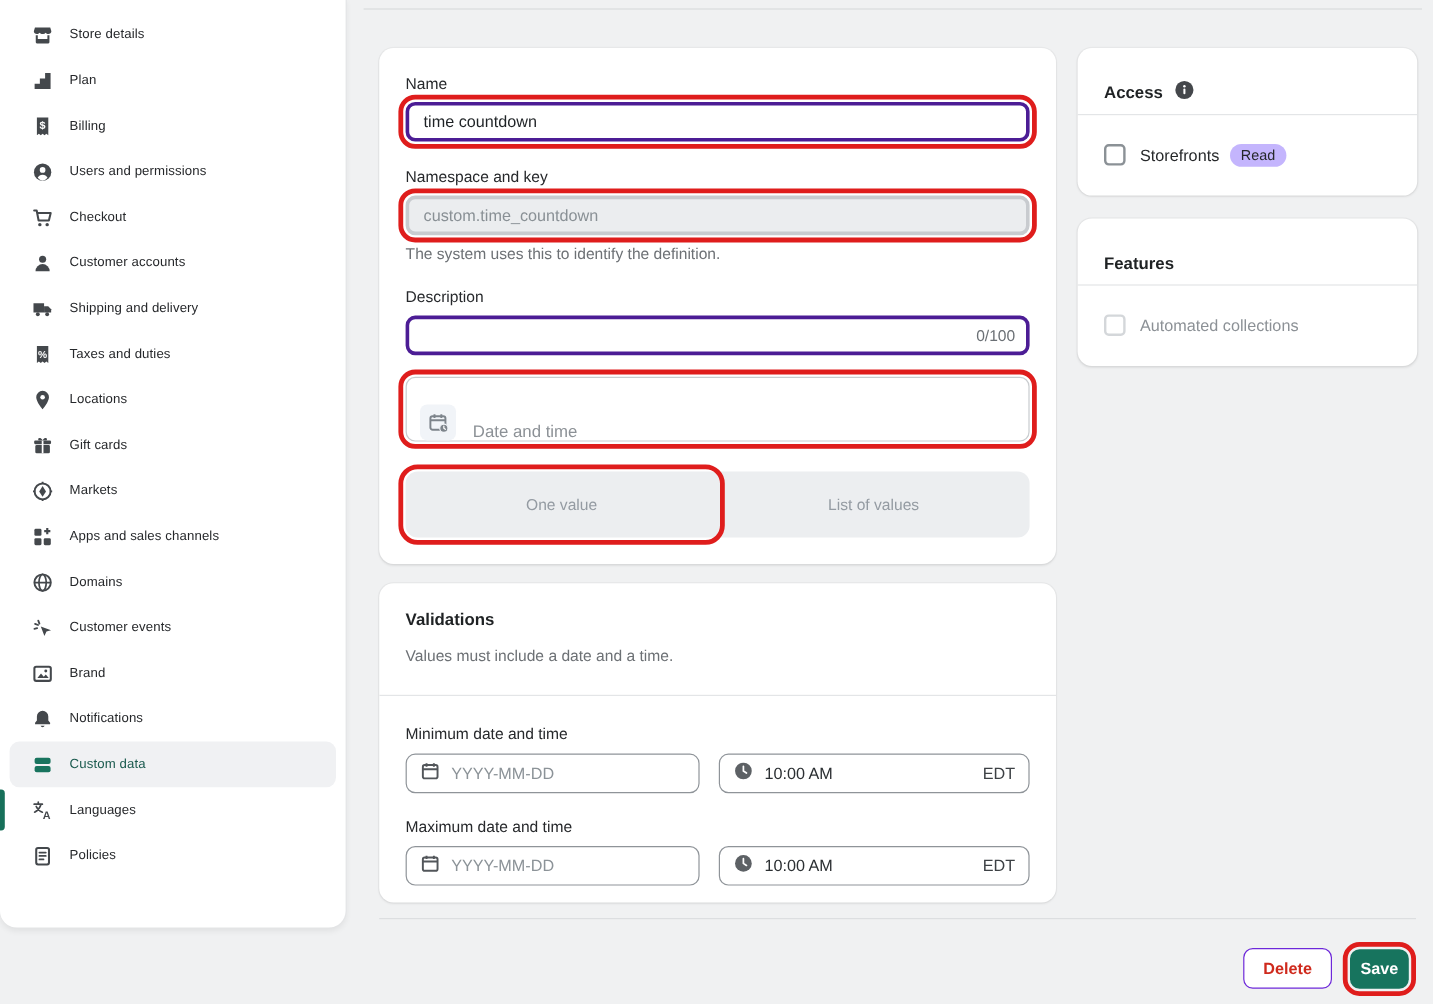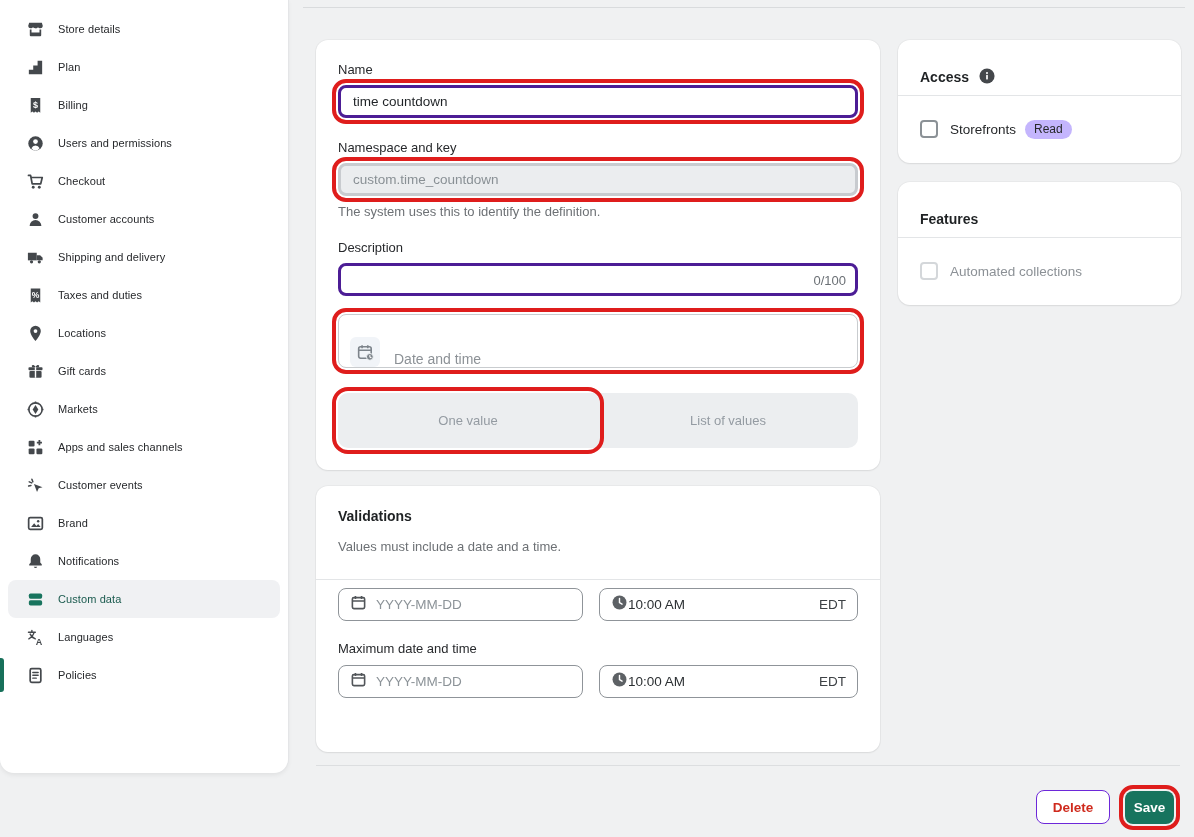--- a/index.html
+++ b/index.html
@@ -56,21 +56,21 @@
   .bleed-divider { height:1px; background:#e3e5e7; margin:24px -22px 0 -22px; }
 
   .val-label { margin-top:24px; }
   .val-label.second { margin-top:20px; }
   .dt-row { display:flex; gap:16px; margin-top:8px; }
   .field-box { height:33px; border:1px solid #8f9499; border-radius:8px; display:flex; align-items:center;
                padding:0 11px; background:#fff; cursor:text; }
   .date-box { width:245px; }
   .time-box { flex:1; }
   .field-box .ph { font-size:13.5px; color:#8c9398; margin-left:9px; }
-  .field-box .val { font-size:13.5px; color:#2c3033; margin-left:0;text-align:right; }
+  .field-box .val { font-size:13.5px; color:#2c3033; margin-left:9px;text-align:right; }
   .field-box .suffix { margin-left:auto; font-size:13.5px; color:#3d4145; }
 
   
   .aside-head { padding:20px 22px 0 22px; height:55px; display:flex; align-items:center; gap:9px; }
   .aside-divider { height:1px; background:#e3e5e7; }
   .aside-body { padding:0 22px; height:66px; display:flex; align-items:center; }
   .checkbox { width:18px; height:18px; border:2px solid #8b9196; border-radius:4px; background:#fff; flex:0 0 18px; cursor:pointer; }
   .checkbox.disabled { border-color:#d4d7da; }
   .check-label { margin-left:12px; font-size:13.5px; color:#26282a; }
   .check-label.disabled { color:#8c9196; }
@@ -199,20 +199,30 @@
             <rect x="2.8" y="11" width="6.2" height="6.2" rx="1.2"></rect>
             <rect x="11" y="11" width="6.2" height="6.2" rx="1.2"></rect>
             <path d="M14.1 2.2v5.4M11.4 4.9h5.4" stroke="#44484c" stroke-width="1.9"></path>
           </svg>
         </span>
       <span class="nav-label">Apps and sales channels</span>
     </div>
     <div class="nav-item">
       <span class="nav-icon">
           <svg viewBox="0 0 20 20">
+            <circle cx="10" cy="10" r="7.2" fill="none" stroke="#44484c" stroke-width="1.7"></circle>
+            <ellipse cx="10" cy="10" rx="3.2" ry="7.2" fill="none" stroke="#44484c" stroke-width="1.5"></ellipse>
+            <path d="M2.8 10h14.4" stroke="#44484c" stroke-width="1.5"></path>
+          </svg>
+        </span>
+      <span class="nav-label">Domains</span>
+    </div>
+    <div class="nav-item">
+      <span class="nav-icon">
+          <svg viewBox="0 0 20 20">
             <path d="M8.4 8.4l9 3.4-4 1.2-1.8 3.8z"></path>
             <path d="M6.2 3.4l1 2.6M3.4 6.2l2.6 1M2.8 10.6l2.4-.6" stroke="#44484c" stroke-width="1.6" stroke-linecap="round" fill="none"></path>
           </svg>
         </span>
       <span class="nav-label">Customer events</span>
     </div>
     <div class="nav-item">
       <span class="nav-icon">
           <svg viewBox="0 0 20 20">
             <rect x="2.8" y="3.8" width="14.4" height="12.4" rx="1.6" fill="none" stroke="#44484c" stroke-width="1.8"></rect>
@@ -293,20 +303,21 @@
       <div class="segment hl">One value</div>
       <div class="segment">List of values</div>
     </div>
   </section>
 
   <section class="card validations-card">
     <div class="card-title">Validations</div>
     <div class="card-subtitle">Values must include a date and a time.</div>
     <div class="bleed-divider"></div>
 
+    <div class="field-label val-label">Minimum date and time</div>
     <div class="dt-row">
       <div class="field-box date-box">
         <span><svg viewBox="0 0 20 20" width="17" height="17">
               <rect x="2.8" y="4.2" width="14.4" height="13" rx="1.8" fill="none" stroke="#52565a" stroke-width="1.9"></rect>
               <path d="M6.4 2.4v3.4M13.6 2.4v3.4M2.8 8.2h14.4" stroke="#52565a" stroke-width="1.9" fill="none"></path>
             </svg></span>
         <span class="ph">YYYY-MM-DD</span>
       </div>
       <div class="field-box time-box">
         <span><svg viewBox="0 0 20 20" width="17" height="17">

